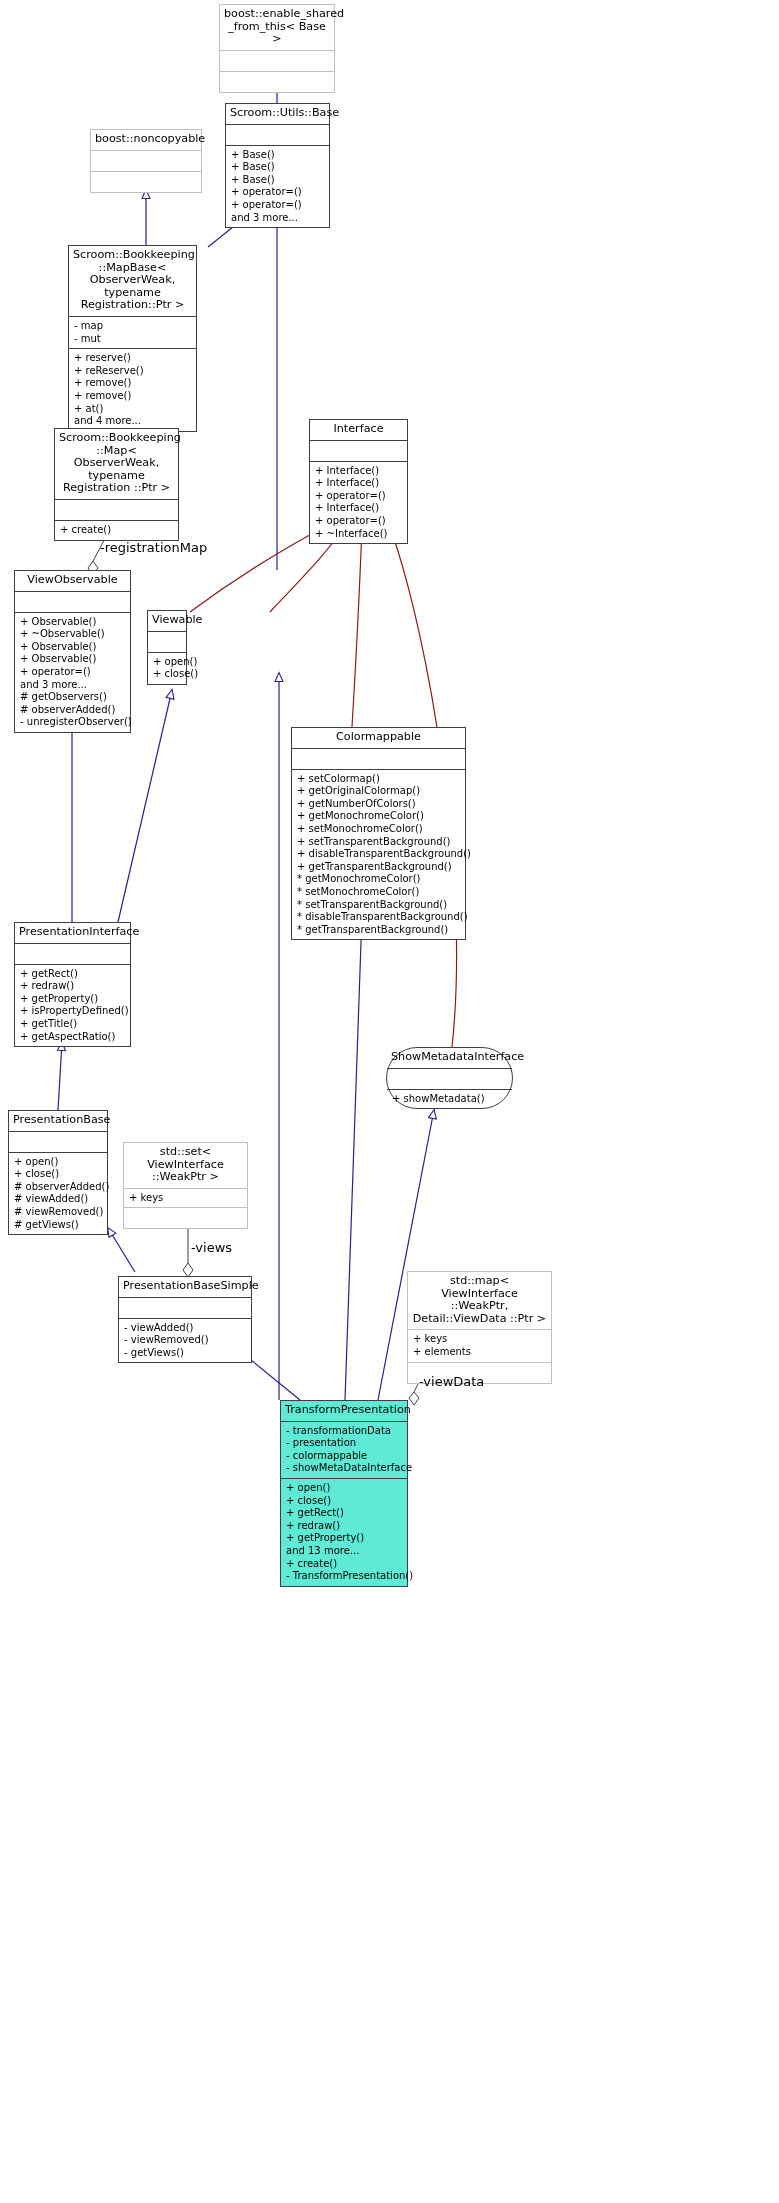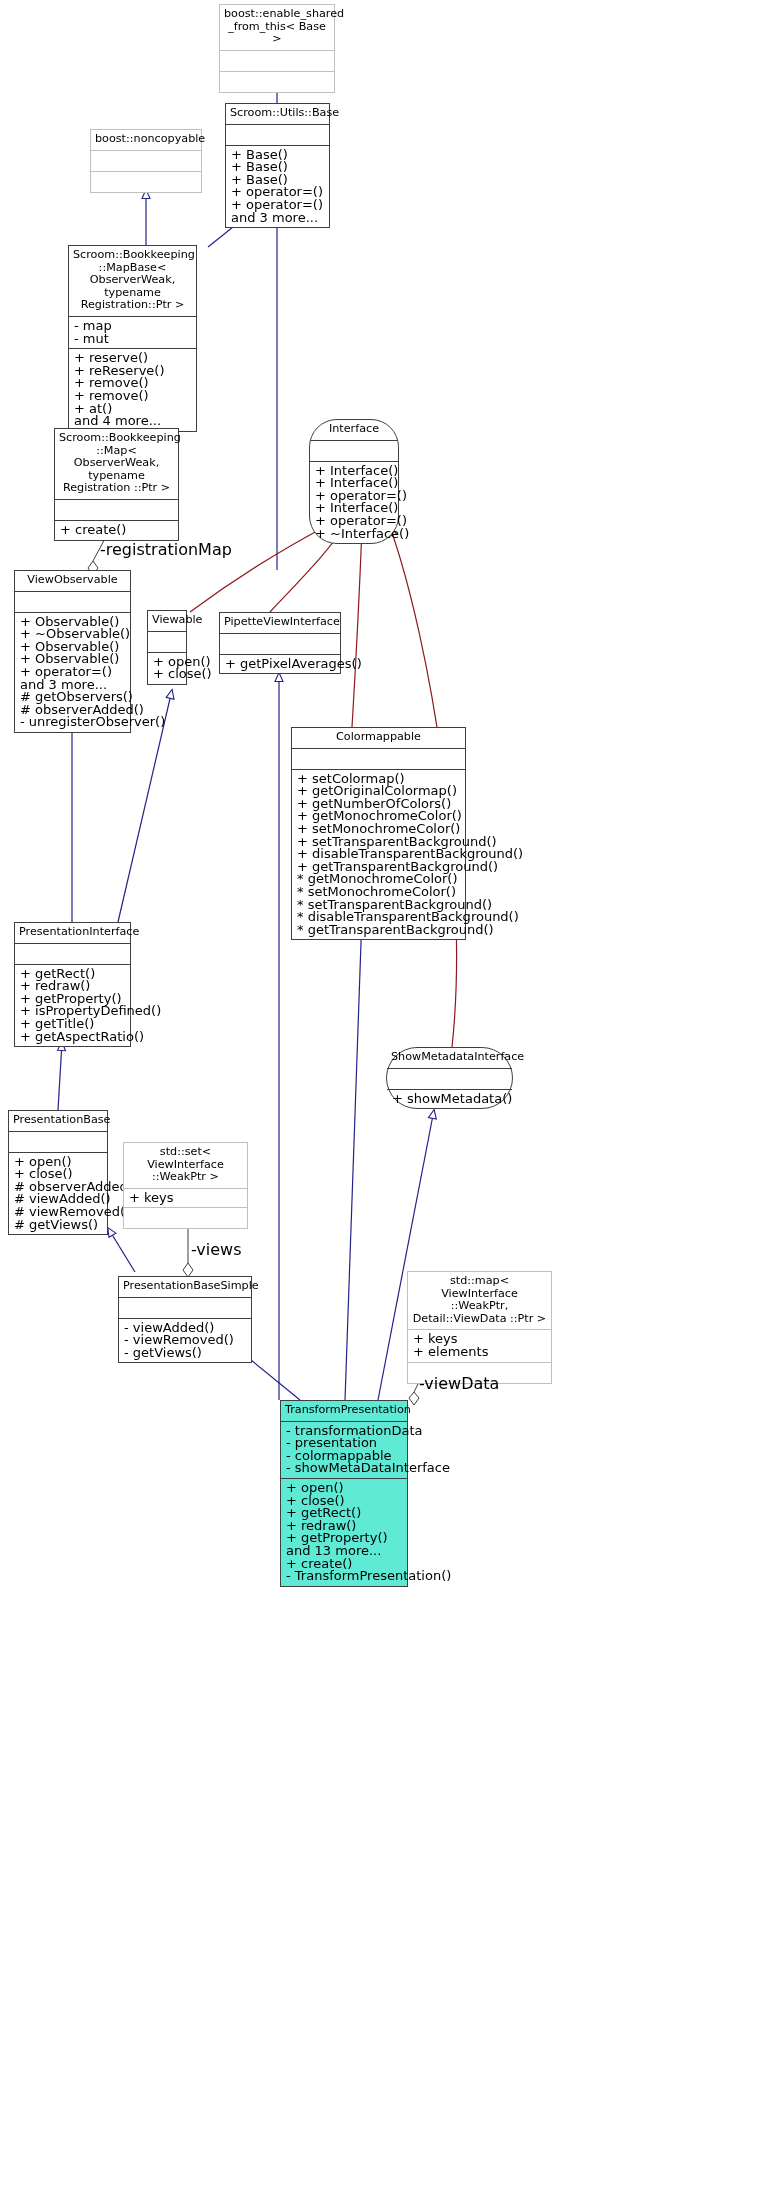--- a/index.html
+++ b/index.html
@@ -10,26 +10,26 @@
   }
   #canvas{position:absolute;left:0;top:0;width:779px;height:2203px;}
   svg.edges{position:absolute;left:0;top:0;width:779px;height:2203px;pointer-events:none;}
 
   .node{position:absolute;box-sizing:border-box;background:#ffffff;
         border:1px solid #3f3f3f;}
   .node.gray{border:1px solid #c0c0c0;background:#ffffff;}
   .node.filled{background:#5eead4;border:1px solid #3f3f3f;}
 
   .nm{padding:3px 4px 4px 4px;text-align:center;font-size:11.2px;line-height:12.6px;color:#000;}
-  .sec{border-top:1px solid #3f3f3f;padding:3px 5px;font-size:13px;line-height:12.6px;color:#000;text-align:left;}
+  .sec{border-top:1px solid #3f3f3f;padding:3px 5px;font-size:10px;line-height:12.6px;color:#000;text-align:left;}
   .node.gray .sec{border-top:1px solid #c0c0c0;}
   .sec.empty{min-height:14px;padding:3px 5px;}
   .sec div{white-space:pre;}
 
-  .edgelabel{position:absolute;font-size:16px;color:#000;white-space:nowrap;}
+  .edgelabel{position:absolute;font-size:13px;color:#000;white-space:nowrap;}
 </style>
 </head>
 <body>
 
 <div id="canvas">
 
   <svg class="edges" viewBox="0 0 779 2203">
     <defs>
       <marker id="ah-inh" markerWidth="12" markerHeight="12" refX="9.5" refY="5" orient="auto" markerUnits="userSpaceOnUse">
         <path d="M1,1 L10,5 L1,9 z" fill="#ffffff" stroke="#22228a" stroke-width="1.1"></path>
@@ -198,40 +198,33 @@
 
   <div class="node" style="left:147px;top:610px;width:40px;">
     <div class="nm">Viewable</div>
     <div class="sec empty"></div>
     <div class="sec">
         <div>+ open()</div>
         <div>+ close()</div>
       </div>
   </div>
 
-  <div class="node" style="left:309px;top:419px;width:90px;border-radius:28px;">
+  <div class="node" style="left:309px;top:419px;width:99px;">
     <div class="nm">Interface</div>
     <div class="sec empty"></div>
     <div class="sec">
         <div>+ Interface()</div>
         <div>+ Interface()</div>
         <div>+ operator=()</div>
         <div>+ Interface()</div>
         <div>+ operator=()</div>
         <div>+ ~Interface()</div>
       </div>
   </div>
 
-  <div class="node" style="left:219px;top:612px;width:122px;">
-    <div class="nm">PipetteViewInterface</div>
-    <div class="sec empty"></div>
-    <div class="sec">
-        <div>+ getPixelAverages()</div>
-      </div>
-  </div>
 
   <div class="node" style="left:291px;top:727px;width:175px;">
     <div class="nm">Colormappable</div>
     <div class="sec empty"></div>
     <div class="sec">
         <div>+ setColormap()</div>
         <div>+ getOriginalColormap()</div>
         <div>+ getNumberOfColors()</div>
         <div>+ getMonochromeColor()</div>
         <div>+ setMonochromeColor()</div>

